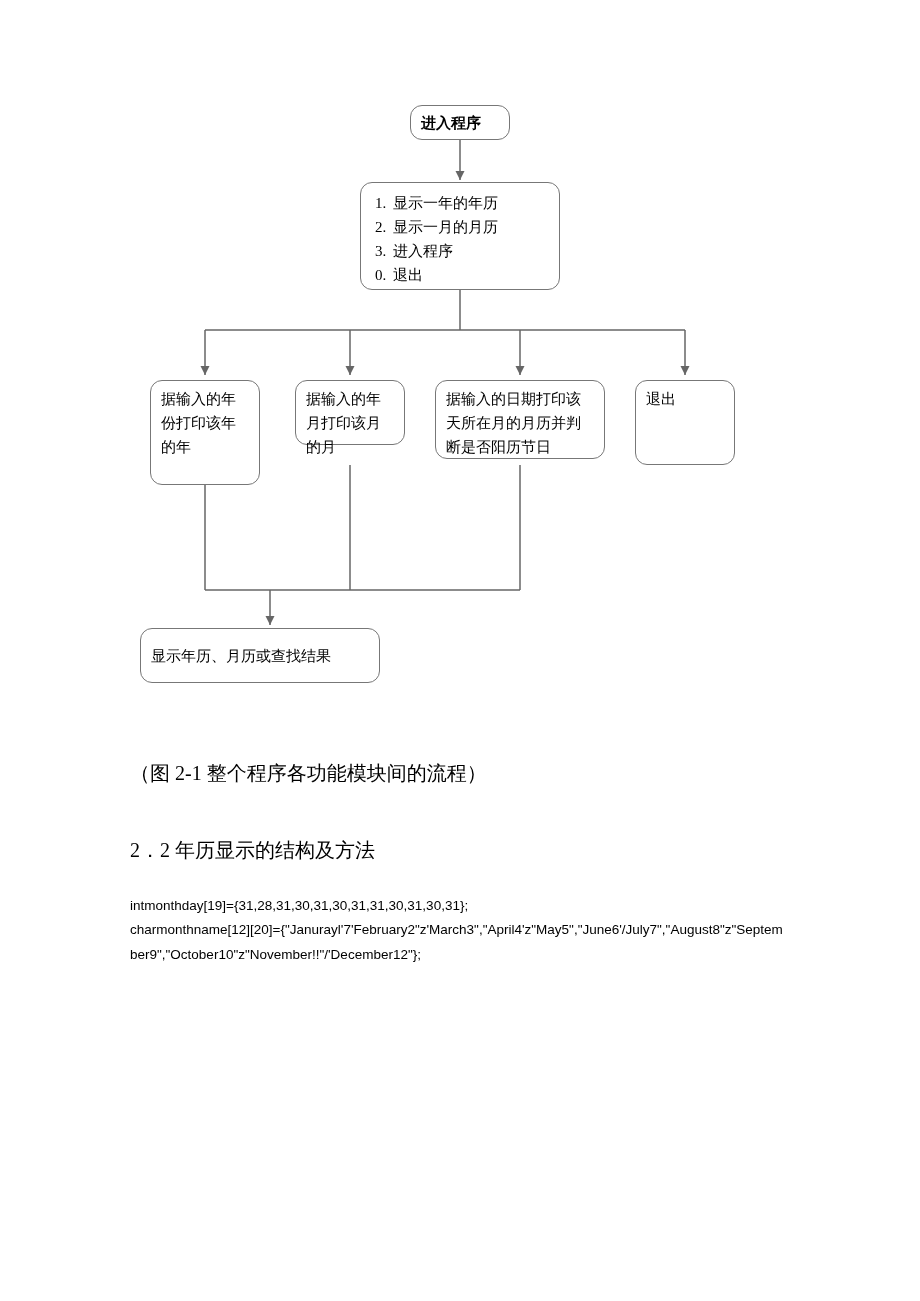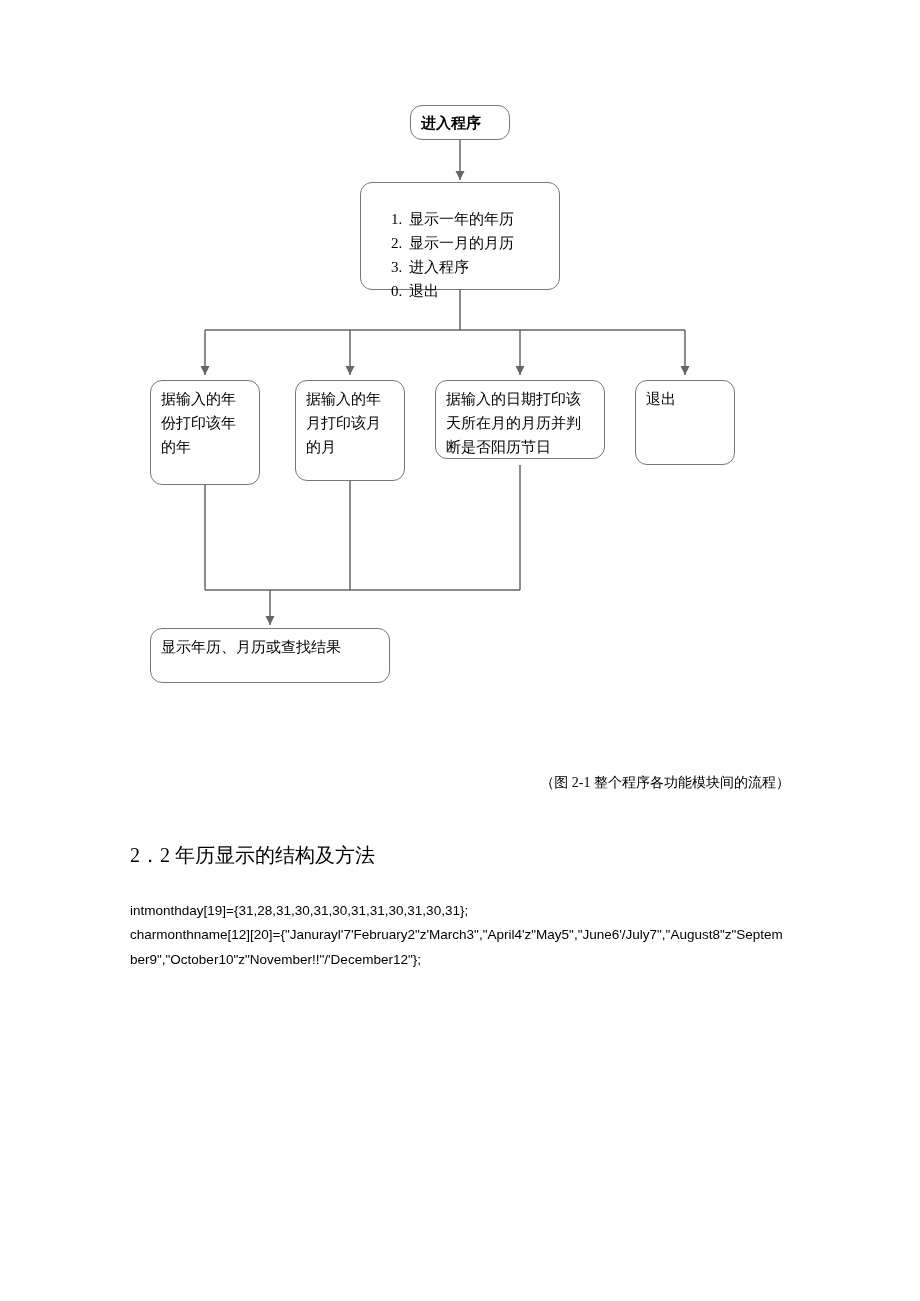--- a/index.html
+++ b/index.html
@@ -32,42 +32,42 @@
     padding: 6px 10px;
   }
   .fbox.center {
     text-align: center;
     display: flex;
     align-items: center;
     justify-content: flex-start;
     font-weight: bold;
   }
   .menu-box ol {
-    margin: 16px;
+    margin: 0;
     padding: 0;
     list-style: none;
   }
   .menu-box li {
     white-space: nowrap;
   }
   .menu-num {
     display: inline-block;
     width: 18px;
   }
   svg.lines {
     position: absolute;
     left: 0; top: 0;
     width: 660px;
     height: 620px;
     pointer-events: none;
   }
   .caption {
-    text-align: right;
-    font-size: 14px;
-    margin: 54px 0 0 0;
+    text-align: left;
+    font-size: 20px;
+    margin: 40px 0 0 0;
     font-family: "SimSun", "宋体", serif;
   }
   h2.section {
     font-family: "SimSun", "宋体", serif;
     font-size: 20px;
     font-weight: normal;
     margin: 50px 0 30px 0;
   }
   h3.subsection {
     font-family: "SimSun", "宋体", serif;
@@ -141,33 +141,33 @@
         <li><span class="menu-num">2.</span><span>显示一月的月历</span></li>
         <li><span class="menu-num">3.</span><span>进入程序</span></li>
         <li><span class="menu-num">0.</span><span>退出</span></li>
       </ol>
     </div>
 
     <div class="fbox" style="left:20px; top:280px; width:110px; height:105px; text-align:left;">
       <span>据输入的年份打印该年的年</span>
     </div>
 
-    <div class="fbox" style="left:165px; top:280px; width:110px; height:101px;">
+    <div class="fbox" style="left:165px; top:280px; width:110px; height:65px;">
       <span>据输入的年月打印该月的月</span>
     </div>
 
     <div class="fbox" style="left:305px; top:280px; width:170px; height:79px;">
       <span>据输入的日期打印该天所在月的月历并判断是否阳历节日</span>
     </div>
 
     <div class="fbox" style="left:505px; top:280px; width:100px; height:85px; padding-top:6px;">
       <span>退出</span>
     </div>
 
-    <div class="fbox" style="left:20px; top:528px; width:240px; height:55px; display:flex; align-items:flex-start;">
+    <div class="fbox" style="left:10px; top:528px; width:240px; height:55px; display:flex; align-items:center;">
       <span>显示年历、月历或查找结果</span>
     </div>
   </div>
 
   <p class="caption">（图 2-1 整个程序各功能模块间的流程）</p>
 
   <h2 class="section">2．2 年历显示的结构及方法</h2>
 
 
   <p class="code">intmonthday[19]={31,28,31,30,31,30,31,31,30,31,30,31};</p>

